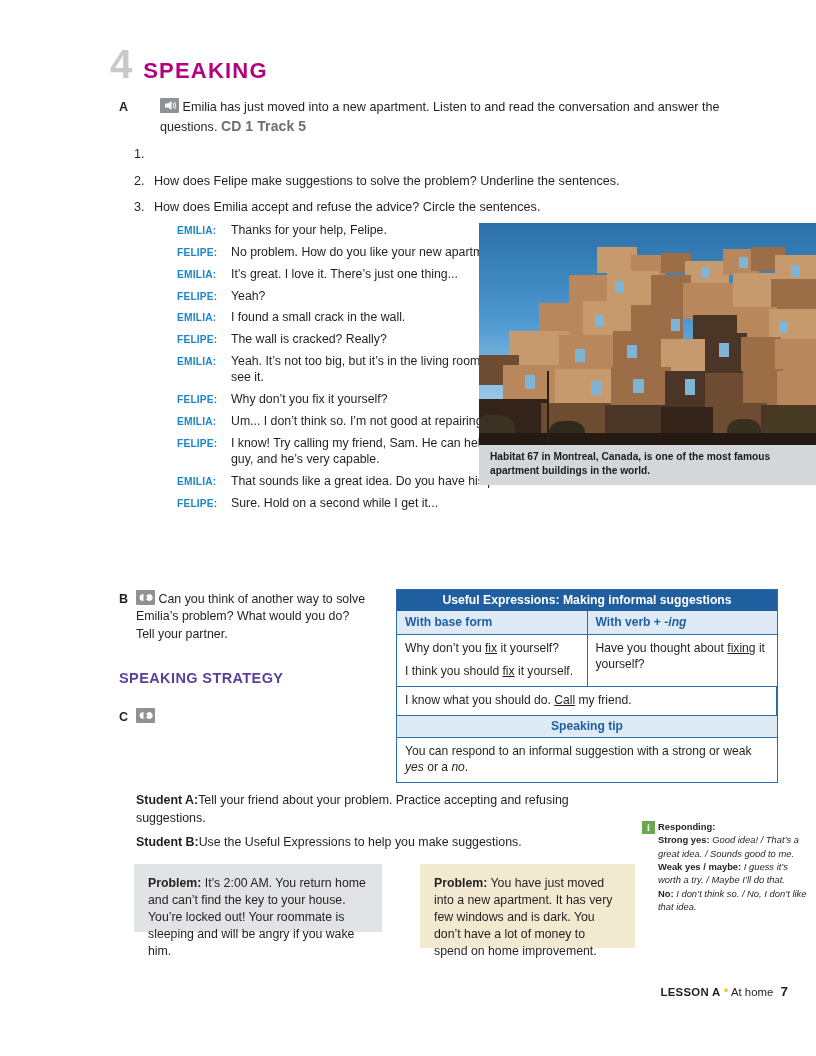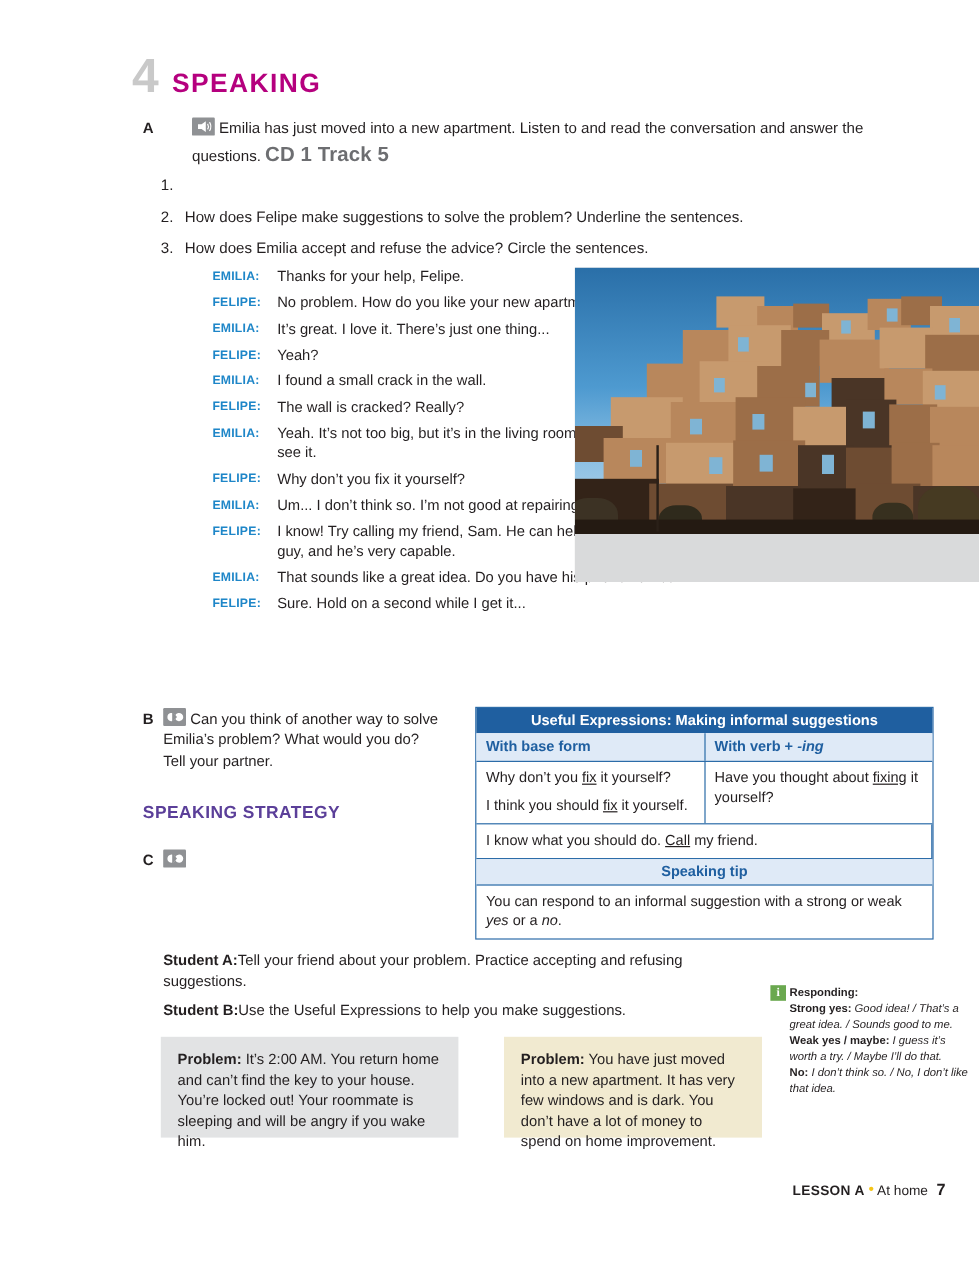--- a/index.html
+++ b/index.html
@@ -62,21 +62,21 @@
   
   .ex-a-text {
     position: absolute;
     left: 160px;
     top: 98px;
     width: 600px;
     font-size: 12.6px;
     line-height: 1.42;
   }
   .cd-track {
-    font-size: 17px;
+    font-size: 14px;
     font-weight: bold;
     color: #6d6e71;
     letter-spacing: .1px;
   }
 
   .q-list {
     position: absolute;
     left: 134px;
     top: 147px;
     width: 620px;
@@ -273,21 +273,21 @@
     position: absolute;
     box-sizing: border-box;
     padding: 11px 14px 12px;
     font-size: 12.3px;
     line-height: 1.38;
   }
   .prob-1 {
     left: 134px;
     top: 864px;
     width: 248px;
-    height: 84px;
+    height: 68px;
     background: #e2e3e4;
   }
   .prob-2 {
     left: 420px;
     top: 864px;
     width: 215px;
     height: 84px;
     background: #f1ead0;
   }
 
@@ -498,20 +498,21 @@
     <div class="win" style="left:206px; top:156px; width:10px; height:16px;"></div>
 
     <div class="tree" style="left:-6px; top:192px; width:42px; height:34px;"></div>
     <div class="tree" style="left:70px; top:198px; width:36px; height:28px; background:#2f2a1c;"></div>
     <div class="tree" style="left:286px; top:182px; width:52px; height:44px; background:#463a22;"></div>
     <div class="tree" style="left:248px; top:196px; width:34px; height:30px; background:#37301f;"></div>
     <div class="blk dkr" style="left:0px; top:210px; width:337px; height:14px; background:#241a12;"></div>
 
     <div class="blk" style="left:68px; top:148px; width:2px; height:72px; background:#2a2018;"></div>
   </div>
+  <div class="caption">Habitat 67 in Montreal, Canada, is one of the most famous apartment buildings in the world.</div>
 </div>
 
 <div class="ex-letter" style="left:119px; top:592px;">B</div>
 <div class="ex-b-text">
   <span class="icon-box">
     <svg width="19" height="15" viewBox="0 0 19 15">
       <path d="M6.2 4.2 a3.4 3.4 0 1 1 -0.2 6.6 a3.4 3.4 0 0 1 0.2 -6.6 Z" fill="#ffffff"></path>
       <path d="M12.6 4.2 a3.4 3.4 0 1 1 -0.2 6.6 a3.4 3.4 0 0 1 0.2 -6.6 Z" fill="#ffffff"></path>
       <path d="M7.5 3 L11.5 7.5 L7.5 12 Z" fill="#8f9194"></path>
     </svg>

